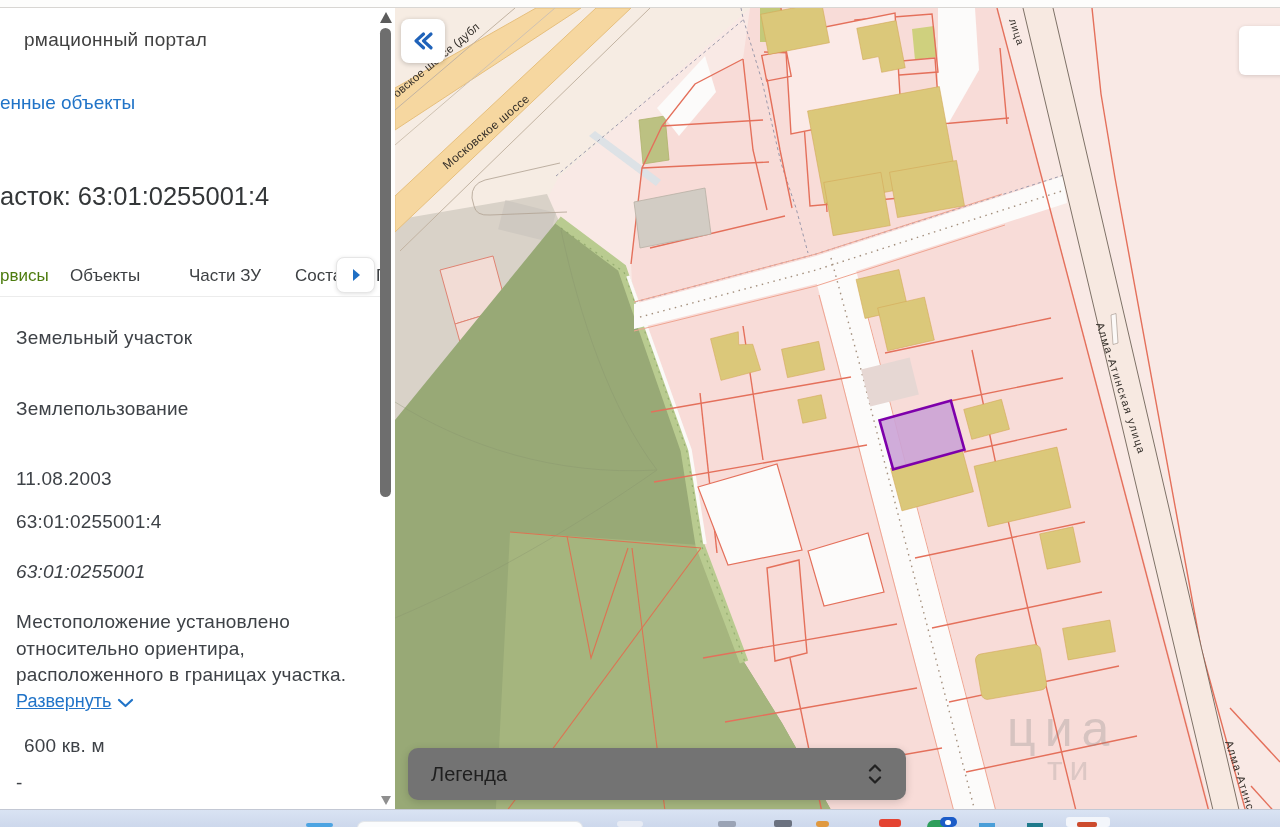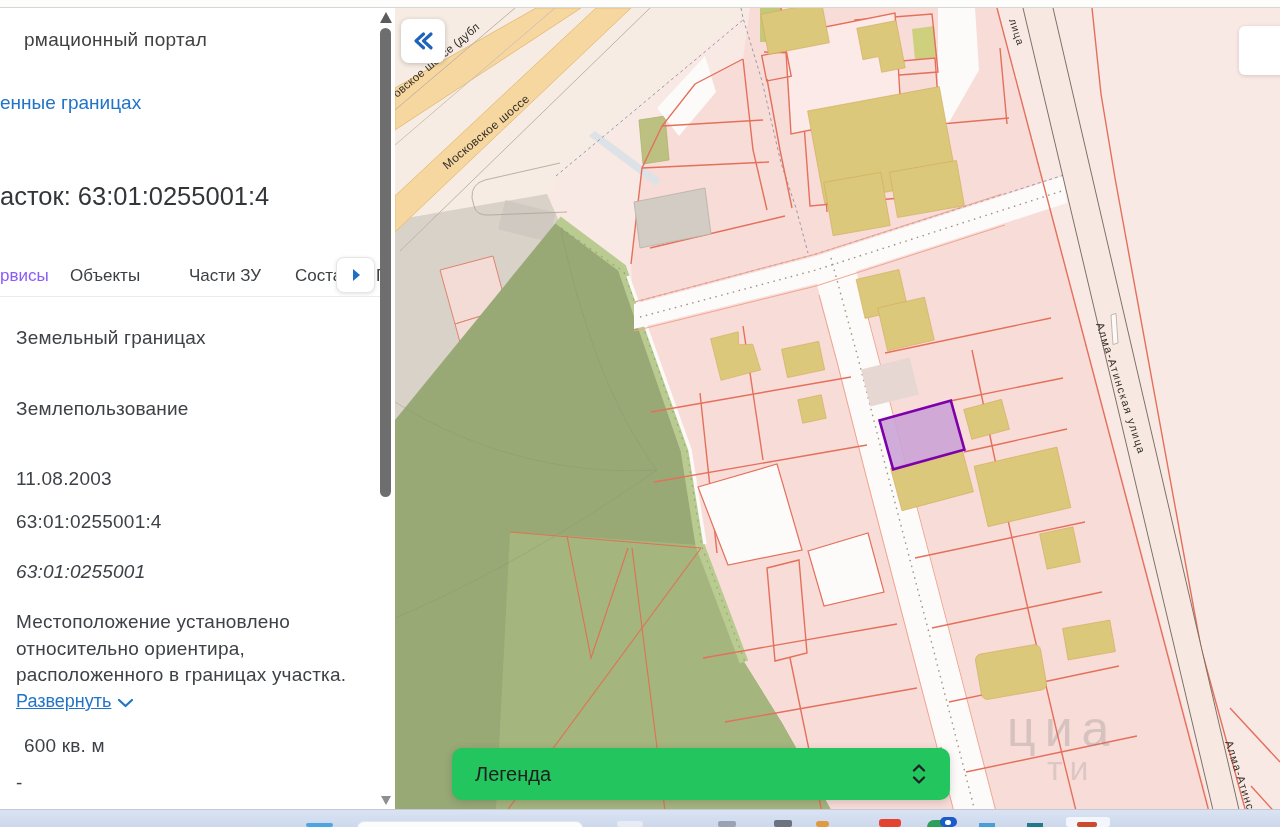--- a/index.html
+++ b/index.html
@@ -9,36 +9,36 @@
   .panel-text{color:#3e4247;font-size:19px;letter-spacing:.2px;white-space:nowrap;}
 </style>
 </head>
 <body>
 
 <div class="abs" style="left:0;top:0;width:395px;height:810px;background:#ffffff;"></div>
 <div class="abs" style="left:0;top:7px;width:1280px;height:1px;background:#d8d6d3;"></div>
 <div class="abs" style="left:0;top:0;width:1280px;height:7px;background:#fdfdfc;"></div>
 
 <div class="abs" style="left:0;top:29px;font-size:19px;letter-spacing:.3px;color:#414141;white-space:nowrap;margin-left:24px;">рмационный портал</div>
-<div class="abs" style="left:0;top:92px;font-size:19px;color:#2174c8;white-space:nowrap;">енные границах</div>
+<div class="abs" style="left:0;top:92px;font-size:19px;color:#2174c8;white-space:nowrap;">енные объекты</div>
 <div class="abs" style="left:0;top:140px;font-size:25.5px;color:#333638;white-space:nowrap;margin-top:42px;">асток: 63:01:0255001:4</div>
 
-<div class="abs" style="left:0;top:266px;font-size:17px;color:#8b5cf6;">рвисы</div>
+<div class="abs" style="left:0;top:266px;font-size:17px;color:#4d7c0f;">рвисы</div>
 <div class="abs" style="left:70px;top:266px;font-size:17px;color:#3d4043;">Объекты</div>
 <div class="abs" style="left:189px;top:266px;font-size:17px;color:#3d4043;">Части ЗУ</div>
 <div class="abs" style="left:295px;top:266px;font-size:17px;color:#3d4043;">Соста</div>
 <div class="abs" style="left:376px;top:266px;font-size:17px;color:#3d4043;">Г</div>
 <div class="abs" style="left:336px;top:257px;width:37px;height:34px;background:#fff;border:1px solid #e6e6e6;border-radius:8px;box-shadow:0 1px 4px rgba(0,0,0,.12);">
   <svg width="37" height="34" viewBox="0 0 37 34">
       <path d="M16 11 L23 17 L16 23 Z" fill="#1f6fc4"></path>
     </svg>
 </div>
 <div class="abs" style="left:0;top:296px;width:380px;height:1px;background:#ececec;"></div>
 
-<div class="abs panel-text" style="left:16px;top:327px;">Земельный границах</div>
+<div class="abs panel-text" style="left:16px;top:327px;">Земельный участок</div>
 <div class="abs panel-text" style="left:16px;top:398px;">Землепользование</div>
 <div class="abs panel-text" style="left:16px;top:468px;">11.08.2003</div>
 <div class="abs panel-text" style="left:16px;top:511px;">63:01:0255001:4</div>
 <div class="abs panel-text" style="left:16px;top:561px;font-style:italic;">63:01:0255001</div>
 <div class="abs panel-text" style="left:16px;top:609px;line-height:26.5px;">Местоположение установлено<br>относительно ориентира,<br>расположенного в границах участка.</div>
 <div class="abs" style="left:16px;top:691px;font-size:18px;color:#2174c8;text-decoration:underline;">Развернуть</div>
 <svg class="abs" style="left:117px;top:698px;" width="17" height="10" viewBox="0 0 17 10">
     <path d="M2 2 L8.5 8 L15 2" stroke="#2174c8" stroke-width="2.2" fill="none" stroke-linecap="round" stroke-linejoin="round"></path>
   </svg>
 <div class="abs panel-text" style="left:24px;top:735px;">600 кв. м</div>
@@ -196,21 +196,21 @@
 </div>
 
 <div class="abs" style="left:401px;top:19px;width:44px;height:44px;background:#fff;border-radius:8px;box-shadow:0 1px 5px rgba(0,0,0,.22);">
   <svg width="44" height="44" viewBox="0 0 44 44" fill="none">
     <path d="M22.5 15 L15 21.9 L22.5 28.8" stroke="#1f62b9" stroke-width="3.2" stroke-linecap="round" stroke-linejoin="round"></path>
     <path d="M30 15 L22.5 21.9 L30 28.8" stroke="#1f62b9" stroke-width="3.2" stroke-linecap="round" stroke-linejoin="round"></path>
   </svg>
 </div>
 <div class="abs" style="left:1239px;top:26px;width:45px;height:49px;background:#fff;border-radius:6px 0 0 6px;box-shadow:0 1px 4px rgba(0,0,0,.15);"></div>
 
-<div class="abs" style="left:408px;top:748px;width:498px;height:52px;background:#22c55e;border-radius:10px;box-shadow:0 2px 8px rgba(0,0,0,.16);margin-left:44px;">
+<div class="abs" style="left:408px;top:748px;width:498px;height:52px;background:#737373;border-radius:10px;box-shadow:0 2px 8px rgba(0,0,0,.16);">
   <div class="abs" style="left:23px;top:15px;font-size:20px;color:#1f1f1f;">Легенда</div>
   <svg class="abs" style="left:460px;top:16px;" width="14" height="20" viewBox="0 0 14 20">
     <path d="M2 6.5 L7 1.5 L12 6.5" stroke="#222" stroke-width="2.3" fill="none" stroke-linecap="round" stroke-linejoin="round"></path>
     <path d="M2 13.5 L7 18.5 L12 13.5" stroke="#222" stroke-width="2.3" fill="none" stroke-linecap="round" stroke-linejoin="round"></path>
   </svg>
 </div>
 
 <div class="abs" style="left:0;top:809px;width:1280px;height:18px;background:linear-gradient(#d9e3f3,#cdd8ec);border-top:1px solid #c3c8d4;box-sizing:border-box;">
   <div class="abs" style="left:306px;top:13px;width:27px;height:4px;background:#4da4e2;border-radius:2px;"></div>
   <div class="abs" style="left:357px;top:11px;width:224px;height:6px;background:#fbfcfd;border:1px solid #e3e6ea;border-bottom:none;border-radius:9px 9px 0 0;"></div>

